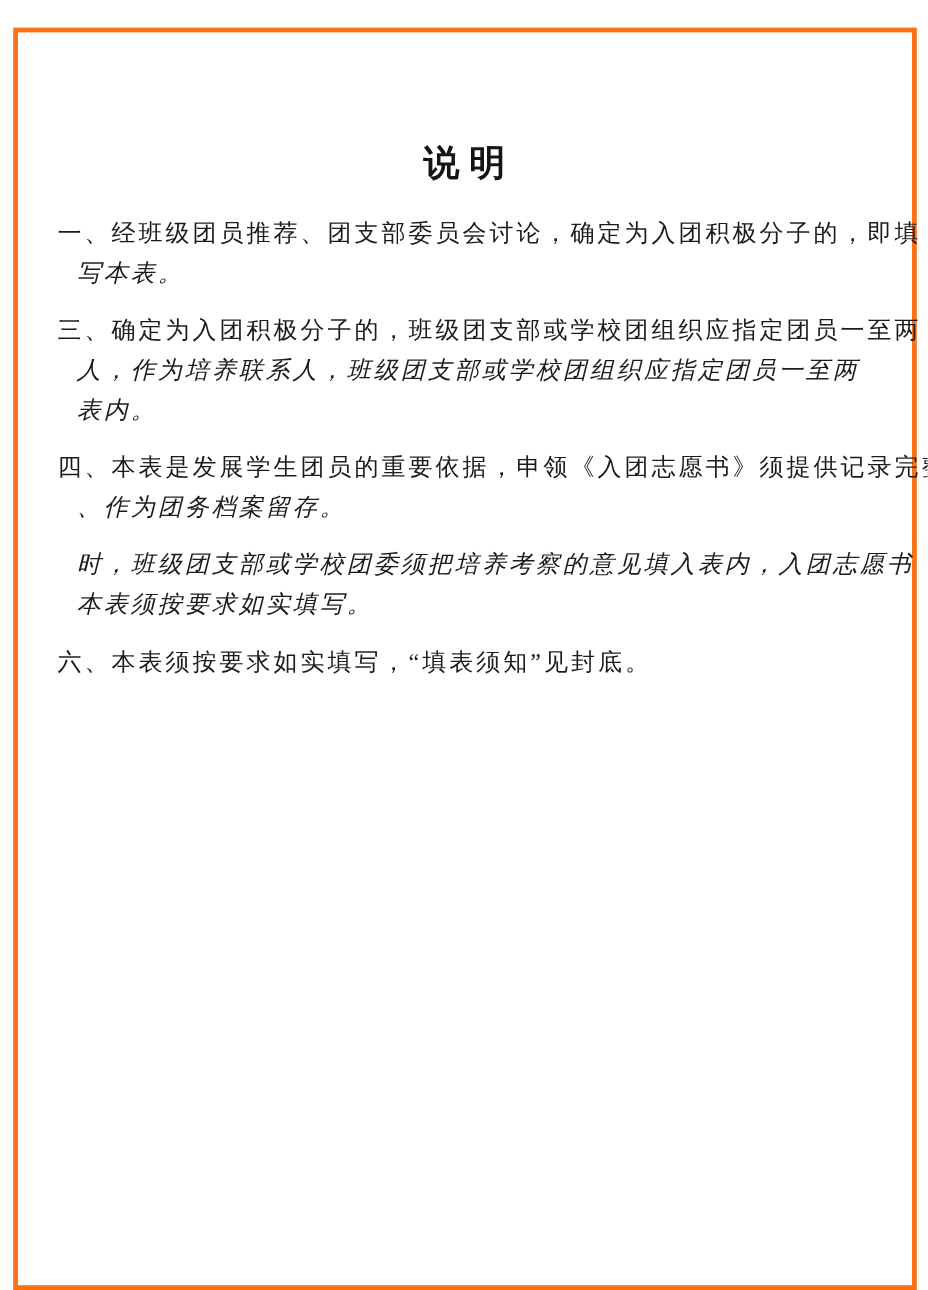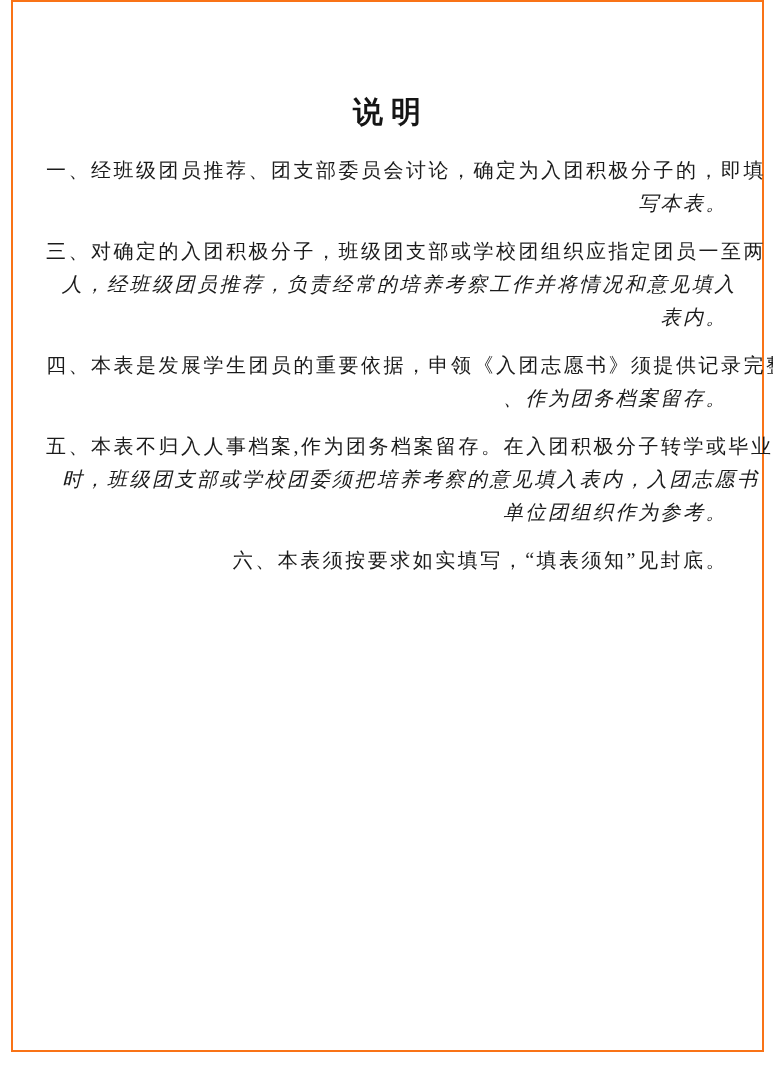--- a/index.html
+++ b/index.html
@@ -11,25 +11,25 @@
     width: 773px;
     height: 1075px;
     position: relative;
     font-family: "Liberation Serif", serif;
     color: #1b1b1b;
     overflow: hidden;
   }
   .page-frame {
     position: absolute;
     left: 11px;
-    top: 0;
+    top: 23px;
     width: 753px;
     height: 1052px;
     box-sizing: border-box;
-    border: 2px solid #f97316;
+    border: 4px solid #f97316;
     background: #ffffff;
   }
   .content {
     box-sizing: border-box;
     padding: 90px 34px 0 33px;
   }
   .page-title {
     margin: 0 0 22px 0;
     text-align: center;
     font-size: 30px;
@@ -37,21 +37,20 @@
     font-weight: bold;
     letter-spacing: 8px;
     text-indent: 8px; 
     color: #151515;
   }
   .instruction-item {
     margin: 0 0 15px 0;
     font-size: 20px;
     line-height: 33px;
     letter-spacing: 2.5px;
-    text-align: right;
   }
   .line {
     display: block;
     white-space: nowrap;
   }
   .line.cont {
     margin-left: 16px;
     font-style: italic;
   }
 </style>
@@ -65,34 +64,33 @@
 
     <div>
 
       <p class="instruction-item">
         <span class="line">一、经班级团员推荐、团支部委员会讨论，确定为入团积极分子的，即填</span>
         <span class="line cont">写本表。</span>
       </p>
 
 
       <p class="instruction-item">
-        <span class="line">三、对确定的入团积极分子，班级团支部或学校团组织应指定团员一至两</span>
-        <span class="line cont">人，经班级团员推荐，负责经常的培养考察工作并将情况和意见填入</span>
+        <span class="line">三、确定为入团积极分子的，班级团支部或学校团组织应指定团员一至两</span>
+        <span class="line cont">人，作为培养联系人，班级团支部或学校团组织应指定团员一至两</span>
         <span class="line cont">表内。</span>
       </p>
 
       <p class="instruction-item">
         <span class="line">四、本表是发展学生团员的重要依据，申领《入团志愿书》须提供记录完整</span>
         <span class="line cont">、作为团务档案留存。</span>
       </p>
 
       <p class="instruction-item">
-        <span class="line">五、本表不归入人事档案,作为团务档案留存。在入团积极分子转学或毕业</span>
         <span class="line cont">时，班级团支部或学校团委须把培养考察的意见填入表内，入团志愿书</span>
-        <span class="line cont">单位团组织作为参考。</span>
+        <span class="line cont">本表须按要求如实填写。</span>
       </p>
 
       <p class="instruction-item">
         <span class="line">六、本表须按要求如实填写，“填表须知”见封底。</span>
       </p>
 
     </div>
   </div>
 </div>
 

